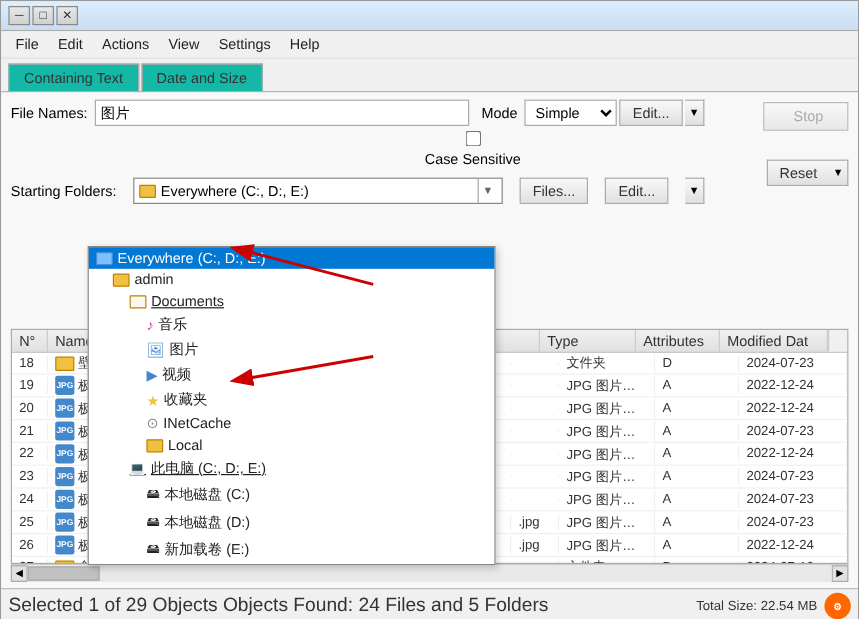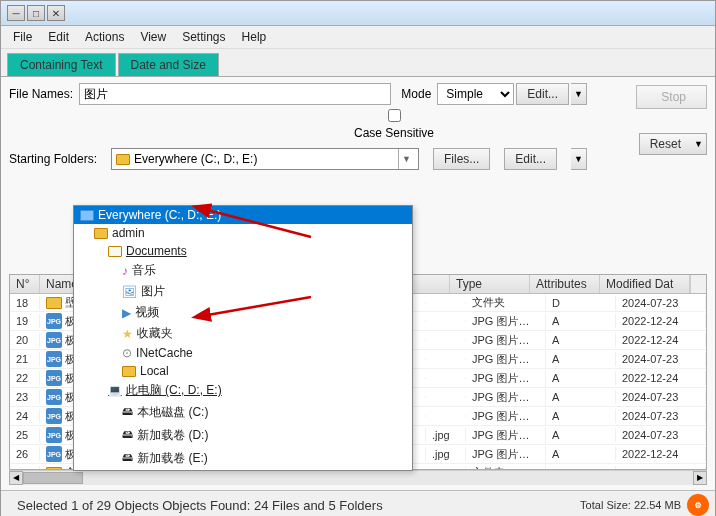--- a/index.html
+++ b/index.html
@@ -76,21 +76,21 @@
     .td.name { flex: 2; min-width: 80px; display: flex; align-items: center; gap: 3px; }
     .td.path { flex: 3; min-width: 120px; }
     .td.ext { width: 50px; }
     .td.type { width: 80px; }
     .td.attr { width: 70px; }
     .td.date { width: 90px; }
     .folder-thumb { width: 16px; height: 12px; background: #f0c040; border: 1px solid #c08000; border-radius: 1px; }
     .jpg-icon { width: 16px; height: 16px; background: #4488cc; border-radius: 2px; display: inline-flex; align-items: center; justify-content: center; color: white; font-size: 7px; font-weight: bold; }
     
     .bottom-bar { background: #f0f0f0; border-top: 1px solid #bbb; padding: 3px 6px; display: flex; align-items: center; justify-content: space-between; }
-    .status-text { font-size: 13px; color: #333; margin-left: 10px; }
+    .status-text { font-size: 16px; color: #333; }
     .size-text { font-size: 11px; color: #333; }
     
     .scrollbar-h { height: 14px; background: #f0f0f0; border-top: 1px solid #ccc; display: flex; align-items: center; }
     .scroll-h-arrow { width: 14px; height: 14px; background: #e0e0e0; border: 1px solid #aaa; display: flex; align-items: center; justify-content: center; font-size: 8px; cursor: pointer; }
     .scroll-h-track { flex: 1; height: 14px; background: #e8e8e8; position: relative; }
     .scroll-h-thumb { width: 60px; height: 12px; background: #c0c0c0; border: 1px solid #aaa; position: absolute; left: 0; top: 1px; cursor: pointer; }
     
     .watermark { position: absolute; bottom: 24px; right: 8px; display: flex; align-items: center; gap: 4px; }
     .watermark-text { font-size: 10px; color: #666; }
   </style>
@@ -201,21 +201,21 @@
       <div class="dropdown-item indent2">
         <span style="font-size:11px;">💻</span>
         <span>此电脑 (C:, D:, E:)</span>
       </div>
       <div class="dropdown-item indent3">
         <span style="font-size:11px;">🖴</span>
         <span>本地磁盘 (C:)</span>
       </div>
       <div class="dropdown-item indent3">
         <span style="font-size:11px;">🖴</span>
-        <span>新加载卷 (D:)</span>
+        <span>本地磁盘 (D:)</span>
       </div>
       <div class="dropdown-item indent3">
         <span style="font-size:11px;">🖴</span>
         <span>新加载卷 (E:)</span>
       </div>
     </div>
 
     <div style="position: absolute; right: 8px; top: 56px; display: flex; gap: 0;">
       <button class="btn" style="border-right:none;">Reset</button>
       <button class="btn-arrow">▼</button>

